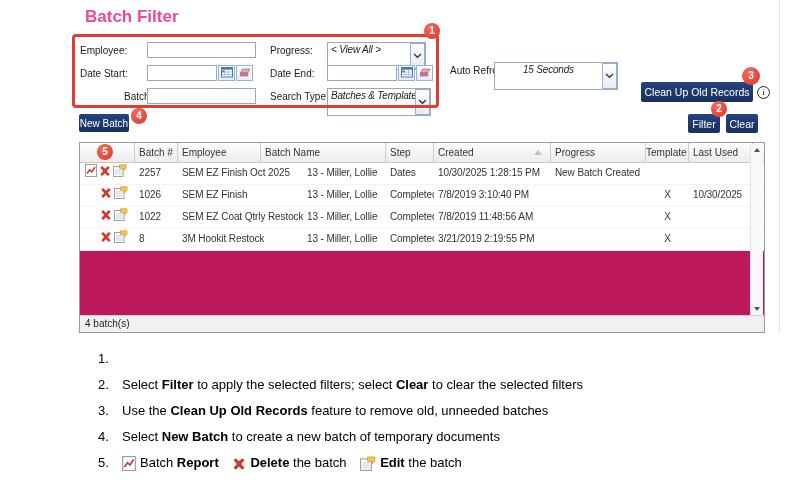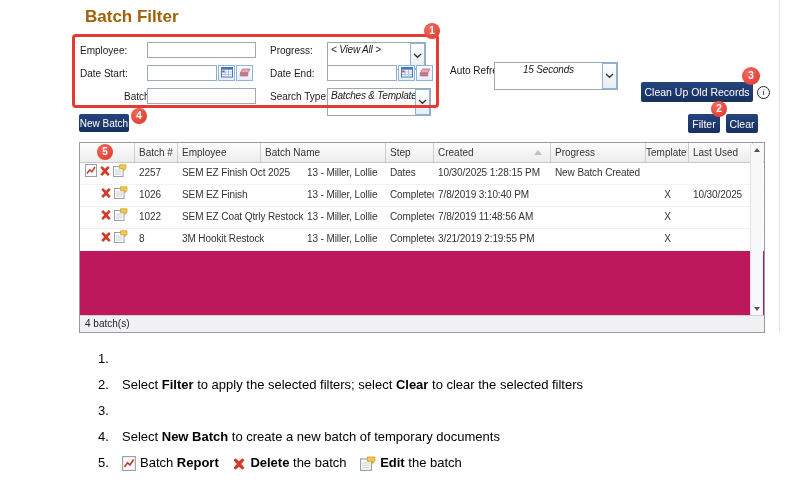--- a/index.html
+++ b/index.html
@@ -1,19 +1,19 @@
 <!DOCTYPE html>
 <html><head>
 <meta charset="utf-8">
 <style>
   html,body{margin:0;padding:0;background:#fff;}
   .screen{position:relative;width:796px;height:490px;background:#fff;overflow:hidden;
           font-family:"Liberation Sans",sans-serif;color:#1a1a1a;}
   .abs{position:absolute;}
-  .title{left:85px;top:7px;font-size:17px;font-weight:bold;color:#a16207;}
+  .title{left:85px;top:7px;font-size:17px;font-weight:bold;color:#ec4899;}
 
   
   .red-rect{left:72px;top:34px;width:367px;height:74px;border:3px solid #e23b31;border-radius:4px;box-sizing:border-box;z-index:4;pointer-events:none;}
   .circ{width:16px;height:16px;border-radius:50%;background:radial-gradient(circle at 35% 30%,#f26a5e,#dd3427);
         color:#fff;font-size:10px;font-weight:bold;text-align:center;line-height:16px;z-index:6;}
 
   
   .flabel{font-size:10px;color:#1a1a1a;}
   .tbox{height:16px;background:#fff;border:1px solid #9aa8b8;box-sizing:border-box;font-size:10px;padding:0 3px;}
   .ibtn{width:17px;height:16px;border:1px solid #8fb4d8;background:linear-gradient(#fefefe,#e7eef6);
@@ -281,20 +281,21 @@
   <div class="abs instr">
     <div class="instr-item">
       <span class="instr-num">1.</span>
     </div>
     <div class="instr-item">
       <span class="instr-num">2.</span>
       <span><span>Select </span><b>Filter</b><span> to apply the selected filters; select </span><b>Clear</b><span> to clear the selected filters</span></span>
     </div>
     <div class="instr-item">
       <span class="instr-num">3.</span>
+      <span><span>Use the </span><b>Clean Up Old Records</b><span> feature to remove old, unneeded batches</span></span>
     </div>
     <div class="instr-item">
       <span class="instr-num">4.</span>
       <span><span>Select </span><b>New Batch</b><span> to create a new batch of temporary documents</span></span>
     </div>
     <div class="instr-item">
       <span class="instr-num">5.</span>
       <span>
         <span class="gapR"><svg width="14" height="15" viewBox="0 0 12 13">
               <rect x="0.5" y="0.5" width="11" height="12" fill="#fff" stroke="#9aa0a6"></rect>

